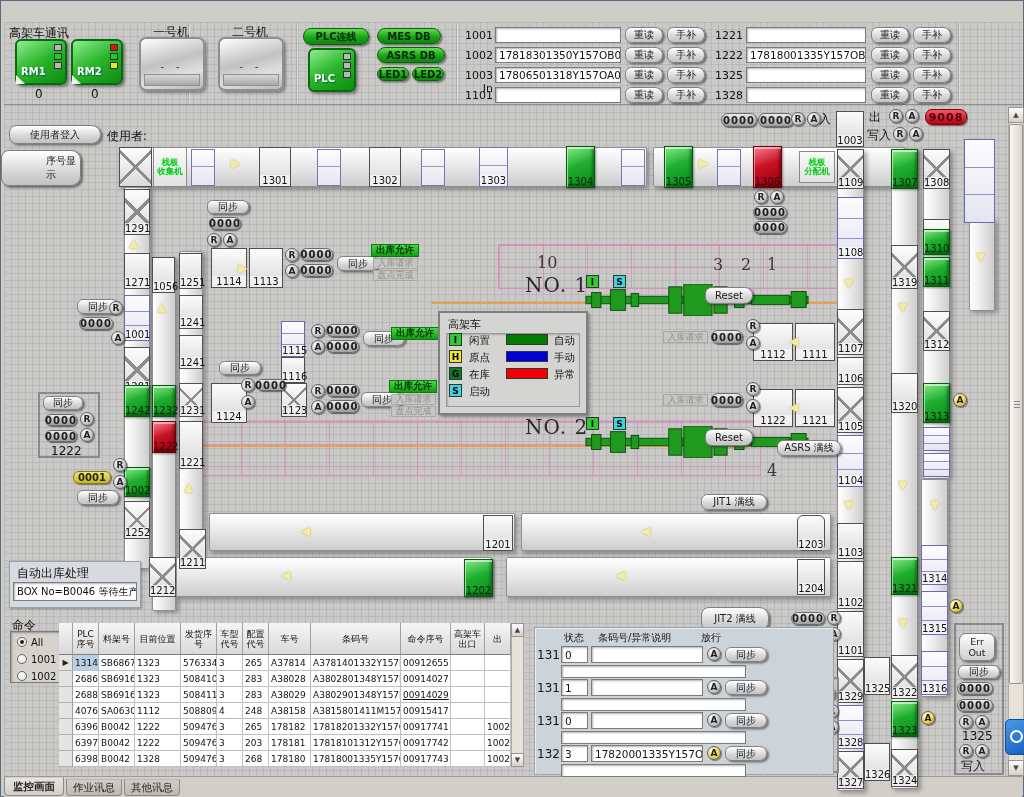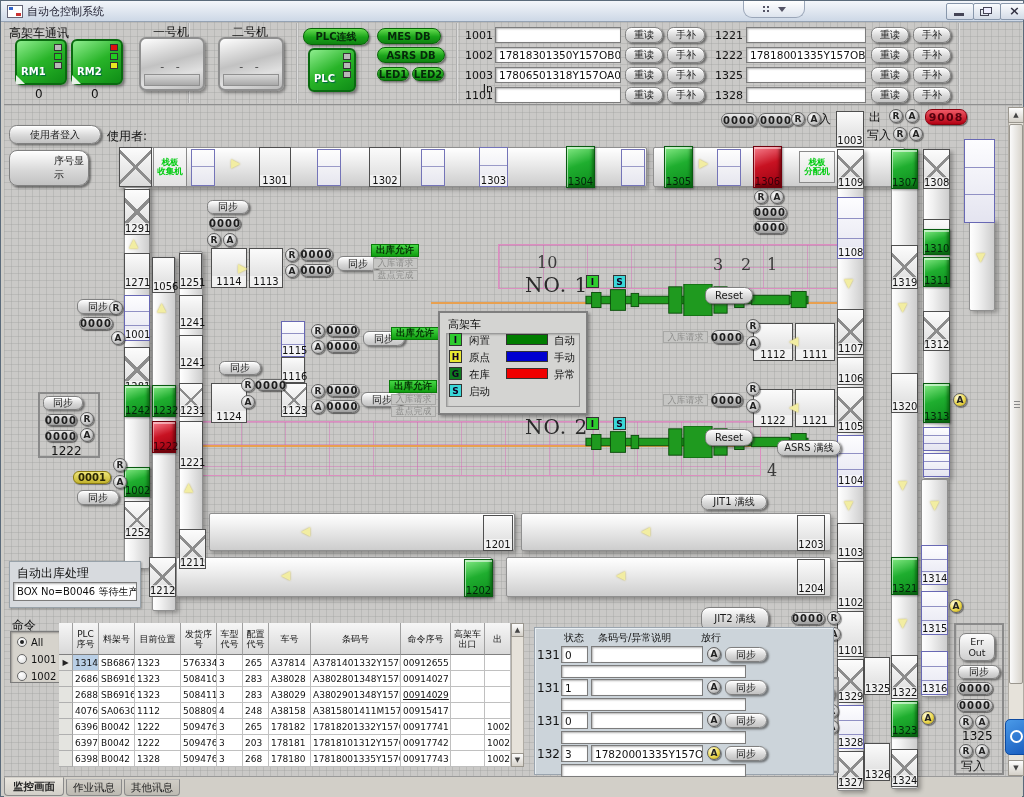--- a/index.html
+++ b/index.html
@@ -117,39 +117,20 @@
   .sthumb{background:linear-gradient(90deg,#fafafa,#d8d4cc);border:1px solid #9a968e;border-radius:2px;}
   .sthumb::after{content:"";position:absolute;left:4px;top:50%;width:6px;height:1px;background:#888;box-shadow:0 -3px #888,0 3px #888;}
   .tvtab{background:linear-gradient(150deg,#4a9ae8,#1a5fc0);border:1px solid #0d4aa0;border-radius:5px 0 0 5px;}
   .tvtab::after{content:"";position:absolute;left:4px;top:10px;width:9px;height:9px;border:2px solid #fff;border-radius:50%;}
   .cmdlabel{position:absolute;left:11px;top:616px;font-size:12px;color:#111;}
 </style>
 </head>
 <body>
 
 <div class="win">
-  <div class="titlebar">
-    <div class="appicon">
-        <i></i>
-        <b></b>
-      </div>
-    <div class="apptitle">自动仓控制系统</div>
-    <div class="cappill">
-      <span class="dots" style="position:relative"></span>
-      <span class="chev" style="position:relative"></span>
-    </div>
-    <div class="capbtn" style="left:945px">
-        <div class="minbar"></div>
-      </div>
-    <div class="capbtn" style="left:972px">
-        <div class="sq1"></div>
-        <div class="sq2"></div>
-      </div>
-    <div class="capbtn close" style="left:999px;width:24px"></div>
-  </div>
   <div class="toolbar gridbg"></div>
   <div class="main gridbg"></div>
   <div class="tabstrip"></div>
   <div class="cmdlabel">命令</div>
   <div id="stage">
       <div class="tbtext" style="left: 8px; top: 24px;">高架车通讯</div>
       <div class="device" style="left: 14px; top: 38px; width: 52px; height: 46px;">
         <span class="dlabel">RM1</span>
         <span class="fold"></span>
         <span class="light" style="right: 3px; top: 3px; background: rgb(184, 184, 184);"></span>
@@ -346,21 +327,21 @@
       </div>
       <div class="stn k-cross" style="left: 148px; top: 556px; width: 27px; height: 40px;">
         <span class="slabel">1212</span>
       </div>
       <div class="stn k-plain" style="left: 482px; top: 514px; width: 30px; height: 36px;">
         <span class="slabel">1201</span>
       </div>
       <div class="stn k-green" style="left: 463px; top: 558px; width: 29px; height: 38px;">
         <span class="slabel">1202</span>
       </div>
-      <div class="stn k-plain" style="left: 796px; top: 514px; width: 28px; height: 36px;">
+      <div class="stn k-plain" style="left: 796px; top: 514px; width: 28px; height: 36px; border-radius: 6px;">
         <span class="slabel">1203</span>
       </div>
       <div class="stn k-plain" style="left: 796px; top: 558px; width: 28px; height: 36px; text-decoration: underline;">
         <span class="slabel">1204</span>
       </div>
       <div class="stn k-plain" style="left: 835px; top: 110px; width: 28px; height: 36px;">
         <span class="slabel">1003</span>
       </div>
       <div class="stn k-blue" style="left: 836px; top: 196px; width: 27px; height: 62px;">
         <span class="slabel">1108</span>
@@ -452,21 +433,21 @@
         <span class="slabel">1314</span>
       </div>
       <div class="stn k-blue" style="left: 920px; top: 590px; width: 27px; height: 44px;">
         <span class="slabel">1315</span>
       </div>
       <div class="stn k-blue" style="left: 920px; top: 650px; width: 27px; height: 44px;">
         <span class="slabel">1316</span>
       </div>
       <div class="lvbtn" style="left: 8px; top: 124px; width: 92px; height: 19px;">使用者登入</div>
       <div class="txt" style="left: 106px; top: 127px;">使用者:</div>
-      <div class="lvbtn" style="left: 8px; top: 149px; width: 80px; height: 36px; padding-left: 44px;">序号显示</div>
+      <div class="lvbtn" style="left: 0; top: 149px; width: 80px; height: 36px; padding-left: 44px;">序号显示</div>
       <div class="cnt" style="left: 720px; top: 112px; width: 36px; height: 14px;">0000</div>
       <div class="cnt" style="left: 757px; top: 112px; width: 36px; height: 14px;">0000</div>
       <div class="circ" style="left: 790px; top: 111px;">R</div>
       <div class="circ" style="left: 806px; top: 111px;">A</div>
       <div class="txt" style="left: 818px; top: 110px;">入</div>
       <div class="txt" style="left: 868px; top: 108px;">出</div>
       <div class="circ" style="left: 888px; top: 108px;">R</div>
       <div class="circ" style="left: 904px; top: 108px;">A</div>
       <div class="dred" style="left: 924px; top: 108px; width: 42px; height: 16px;">9008</div>
       <div class="txt" style="left: 866px; top: 126px;">写入</div>

